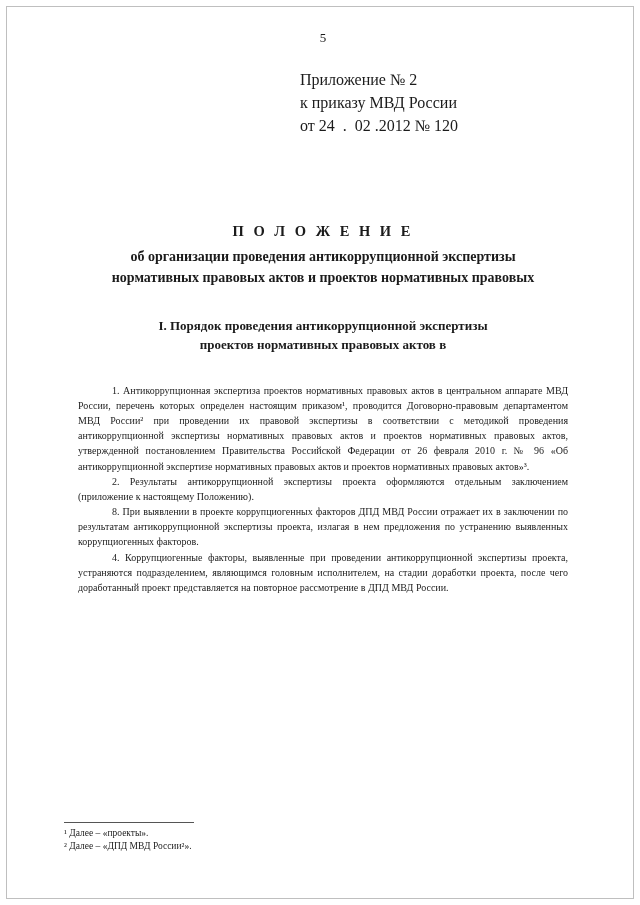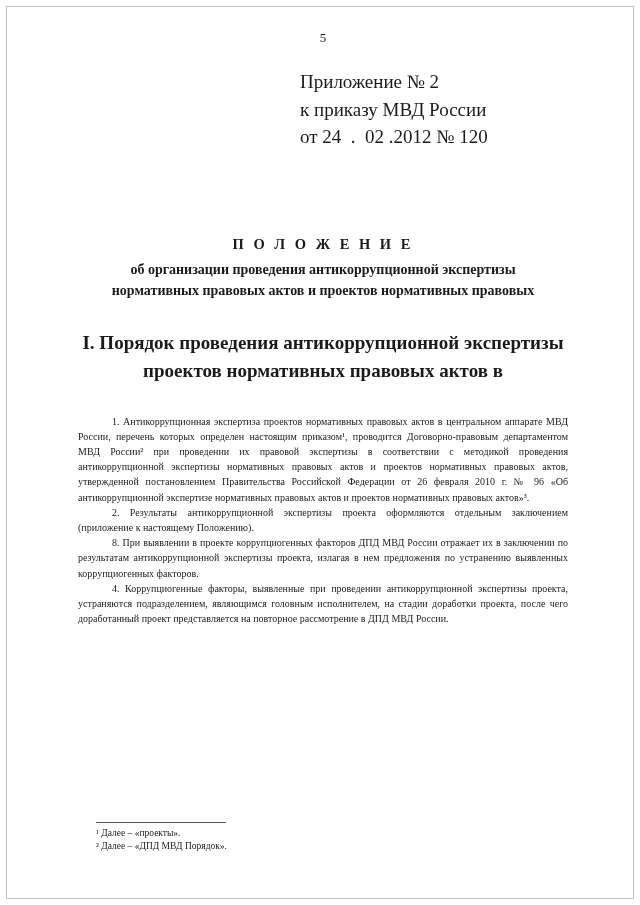--- a/index.html
+++ b/index.html
@@ -36,21 +36,21 @@
     width: 490px;
   }
   .page-number {
     text-align: center;
     font-size: 13px;
     margin-bottom: 22px;
     letter-spacing: 0.2px;
   }
   .appendix-block {
     margin-left: 222px;
-    font-size: 19px;
+    font-size: 16px;
     line-height: 1.45;
   }
   .appendix-block div {
     white-space: pre;
   }
   .title-block {
     margin-top: 83px;
     text-align: center;
     font-weight: bold;
     font-size: 14px;
@@ -63,38 +63,38 @@
   }
   .title-sub {
     font-weight: bold;
     font-size: 14px;
     line-height: 1.5;
   }
   .section-heading {
     margin-top: 28px;
     text-align: center;
     font-weight: bold;
-    font-size: 19px;
+    font-size: 13px;
     line-height: 1.5;
   }
   .body-text {
     margin-top: 28px;
     font-size: 10px;
     line-height: 1.52;
     text-align: justify;
   }
   .body-text p {
     margin: 0;
     text-indent: 34px;
     text-align: justify;
     text-justify: inter-word;
   }
   .footnotes {
     position: absolute;
-    left: 96px;
+    left: 64px;
     bottom: 52px;
     width: 420px;
   }
   .footnote-rule {
     width: 130px;
     border-top: 1px solid #555;
     margin-bottom: 4px;
   }
   .footnotes div.fn {
     font-size: 9.5px;
@@ -134,15 +134,15 @@
       <p>2. Результаты антикоррупционной экспертизы проекта оформляются отдельным заключением (приложение к настоящему Положению).</p>
       <p>8. При выявлении в проекте коррупциогенных факторов ДПД МВД России отражает их в заключении по результатам антикоррупционной экспертизы проекта, излагая в нем предложения по устранению выявленных коррупциогенных факторов.</p>
       <p>4. Коррупциогенные факторы, выявленные при проведении антикоррупционной экспертизы проекта, устраняются подразделением, являющимся головным исполнителем, на стадии доработки проекта, после чего доработанный проект представляется на повторное рассмотрение в ДПД МВД России.</p>
     </div>
 
   </div>
 
   <div class="footnotes">
     <div class="footnote-rule"></div>
     <div class="fn">¹ Далее – «проекты».</div>
-    <div class="fn">² Далее – «ДПД МВД Порядок».</div>
+    <div class="fn">² Далее – «ДПД МВД России²».</div>
   </div>
 </div>
 
 </body></html>

